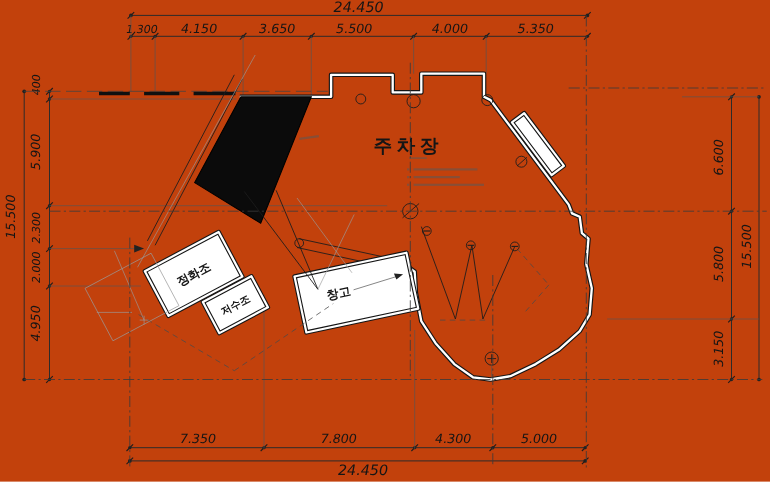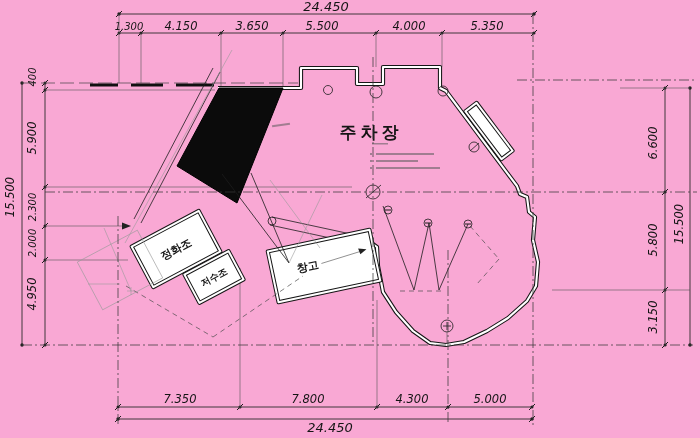--- a/index.html
+++ b/index.html
@@ -1,16 +1,16 @@
 <!DOCTYPE html>
 <html><head>
 <meta charset="utf-8">
 <style>
   html,body{margin:0;padding:0;background:#ffffff;}
-  .sheet{position:relative;width:700px;height:438px;background:#f9a8d4;overflow:hidden;
+  .sheet{position:relative;width:700px;height:438px;background:#c2410c;overflow:hidden;
          font-family:"DejaVu Sans",sans-serif;}
   svg{display:block}
   
   .dim   {stroke:#2b2b2b;stroke-width:.9;fill:none;}
   .tick  {stroke:#1d1d1d;stroke-width:1;fill:none;}
   .ext   {stroke:#555;stroke-width:.6;fill:none;}
   .axis  {stroke:#3a3a3a;stroke-width:.75;fill:none;stroke-dasharray:10 3 2 3;}
   .bdash {stroke:#444;stroke-width:.7;fill:none;stroke-dasharray:14 5;}
   .dashed{stroke:#4a4a4a;stroke-width:.7;fill:none;stroke-dasharray:5 4;}
   .faint {stroke:#9a9a9a;stroke-width:.6;fill:none;}

